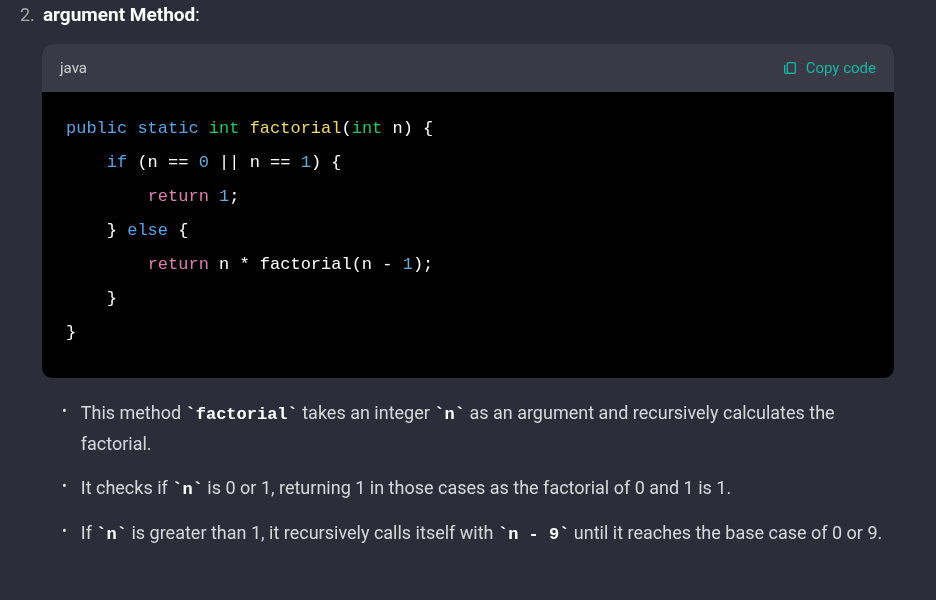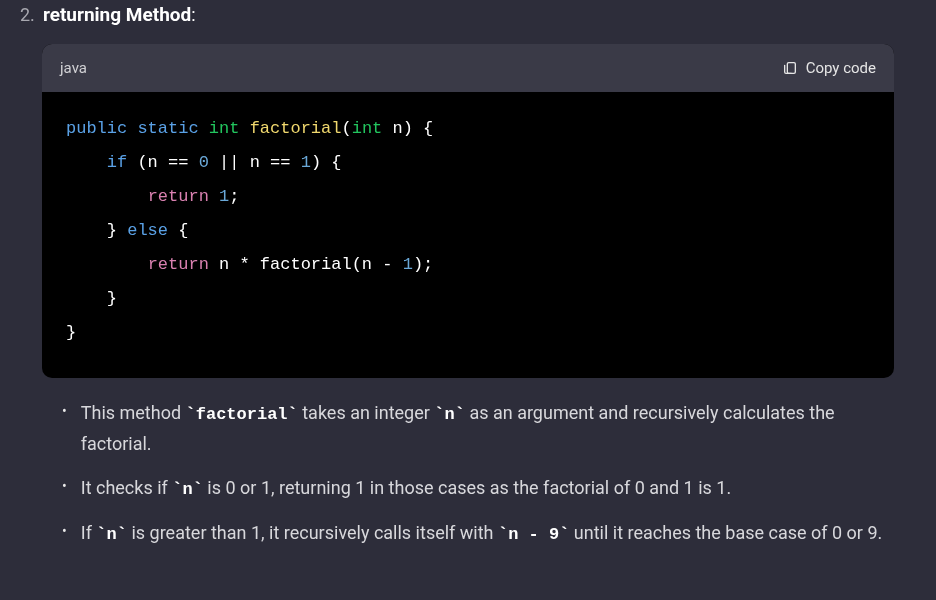--- a/index.html
+++ b/index.html
@@ -50,21 +50,21 @@
       align-items: center;
       padding: 12px 18px;
       font-size: 15px;
       color: #d0d0d4;
     }
     .copy-button {
       display: flex;
       align-items: center;
       gap: 8px;
       cursor: pointer;
-      color: #e5e5e5;
+      color: #14b8a6;
       background: none;
       border: none;
       font-size: 15px;
       font-family: inherit;
     }
     .copy-icon {
       width: 16px;
       height: 16px;
     }
     .code-content {
@@ -108,21 +108,21 @@
       color: #ffffff;
       font-size: 17px;
     }
   </style>
 </head>
 <body>
 
 <div class="list-item">
   <span class="list-number">2.</span>
   <span>
-    <span class="list-heading">returning Method</span><span class="colon">:</span>
+    <span class="list-heading">argument Method</span><span class="colon">:</span>
   </span>
 </div>
 
 <div class="code-block">
   <div class="code-header">
     <span>java</span>
     <button class="copy-button">
       <span class="copy-icon">
         <svg viewBox="0 0 24 24" fill="none" stroke="currentColor" stroke-width="2" stroke-linecap="round" stroke-linejoin="round">
           <rect x="8" y="4" width="12" height="16" rx="2"></rect>

